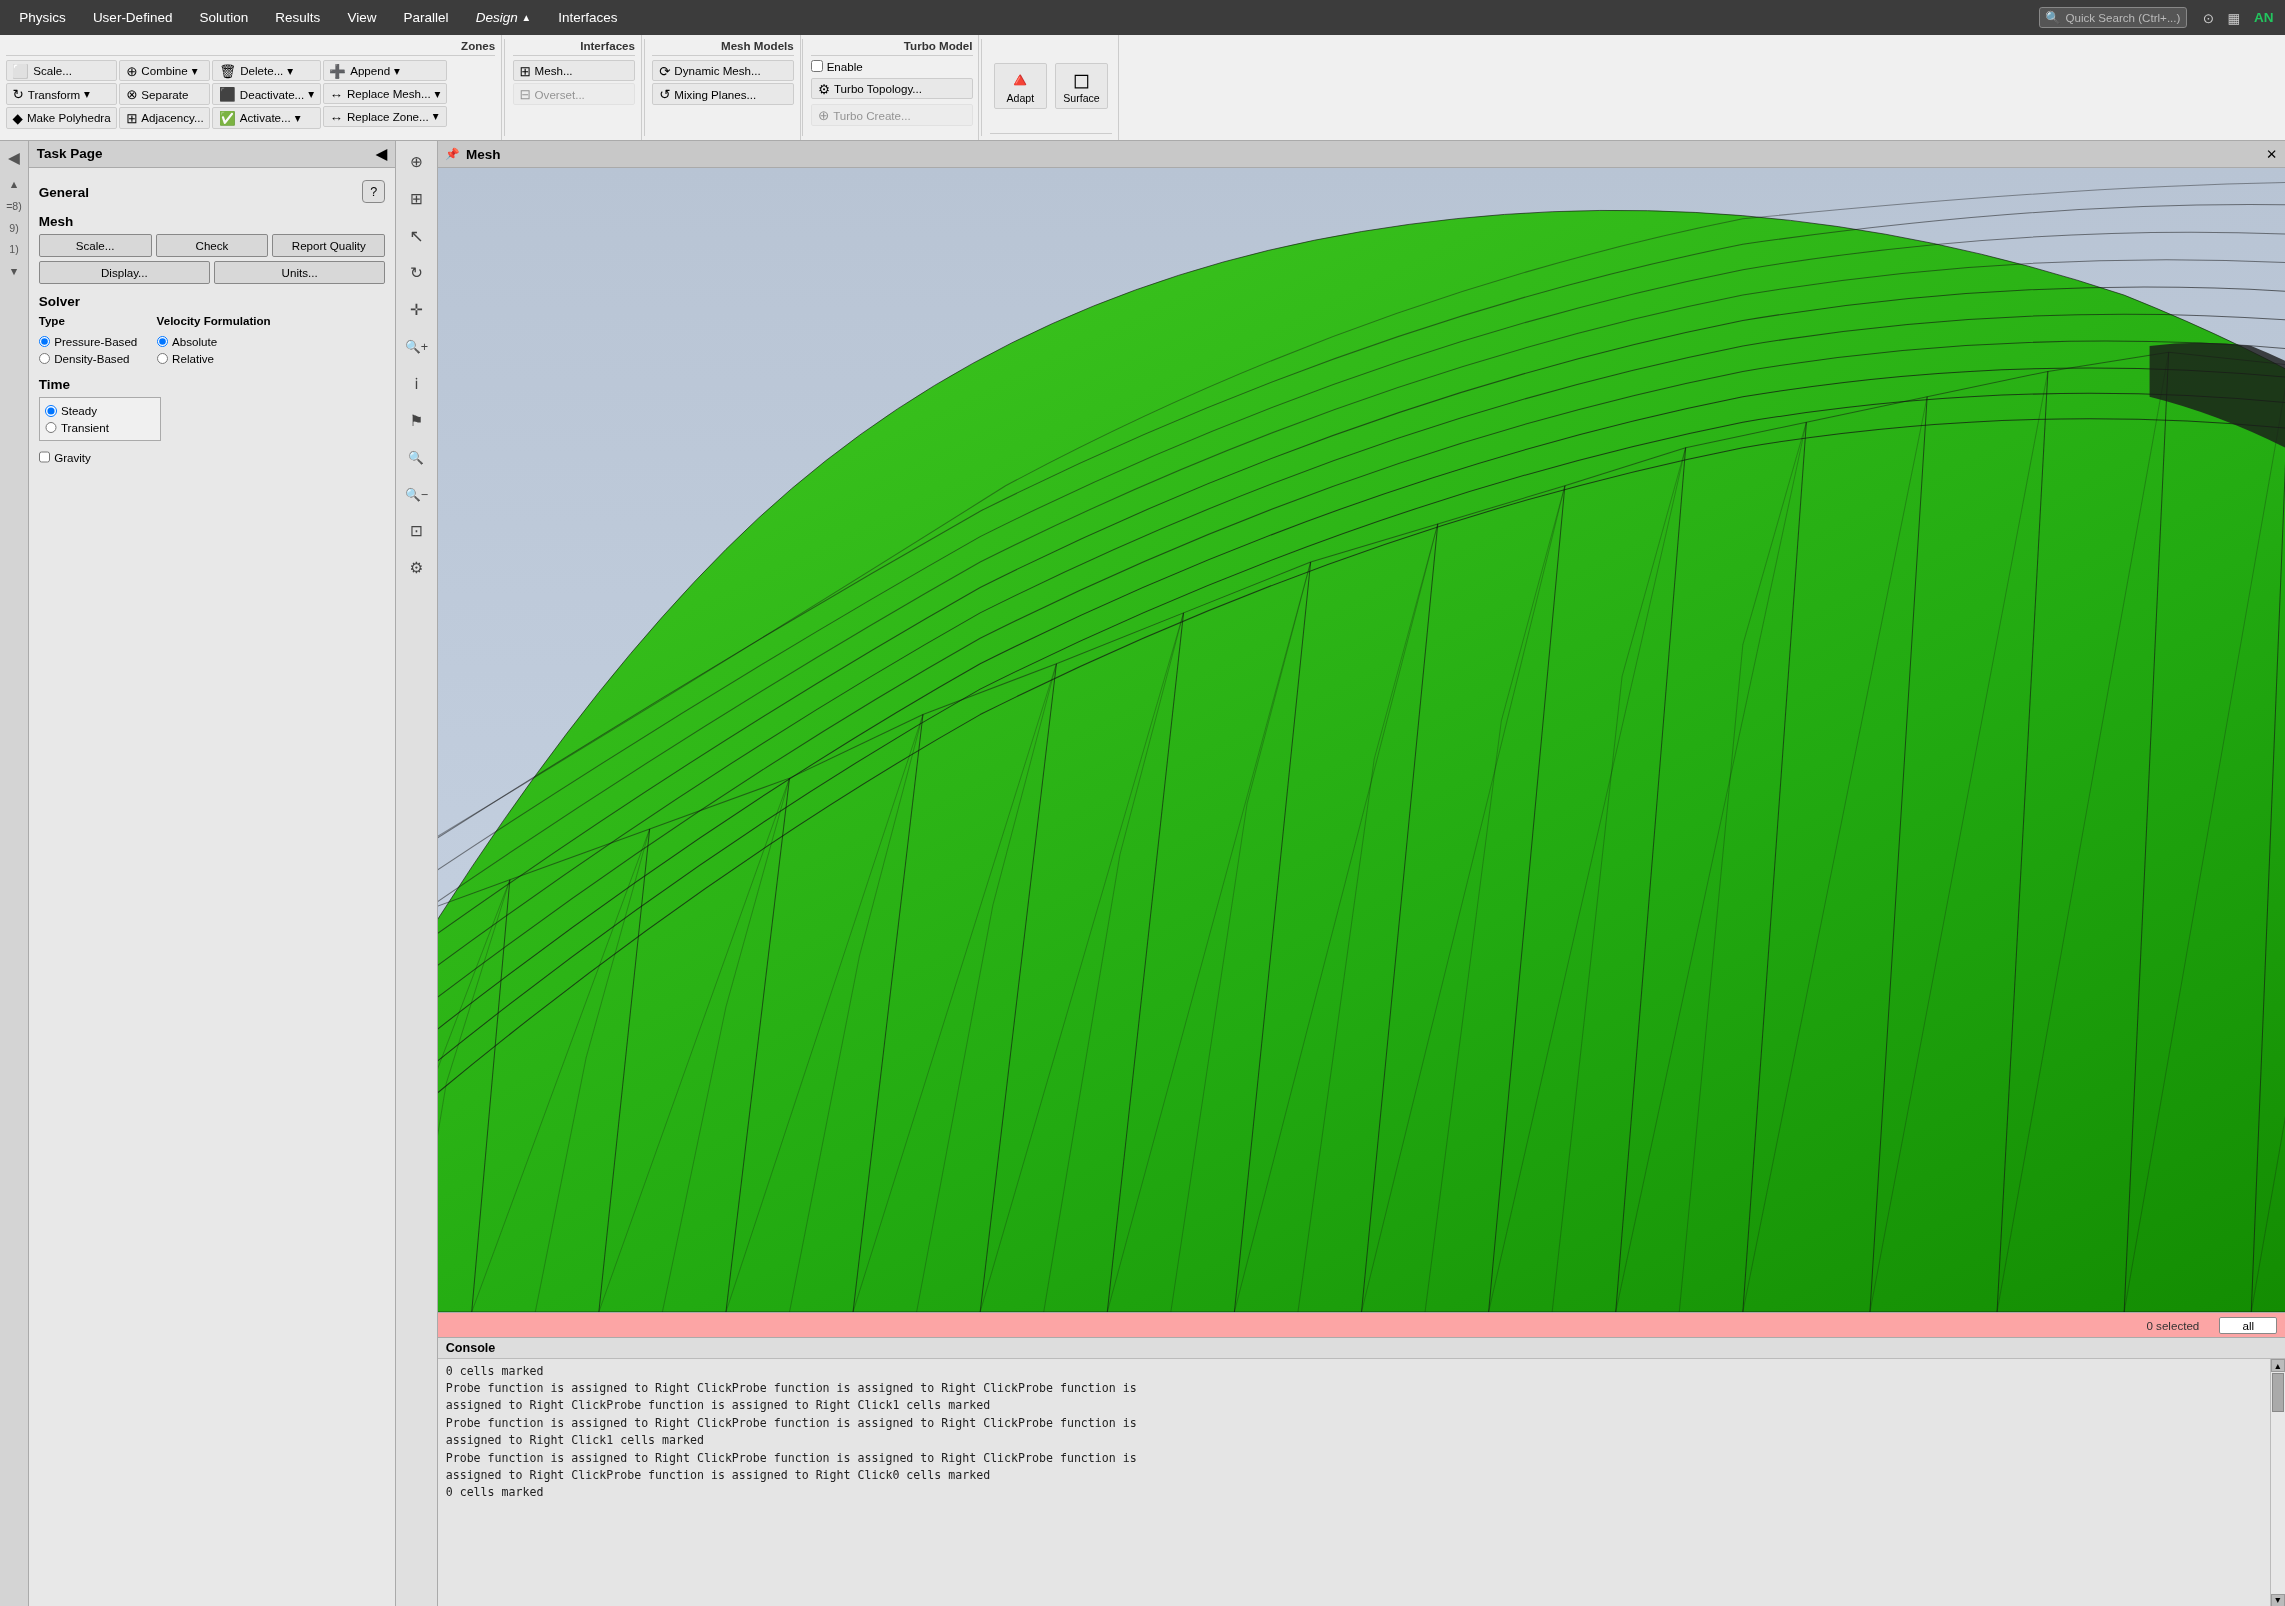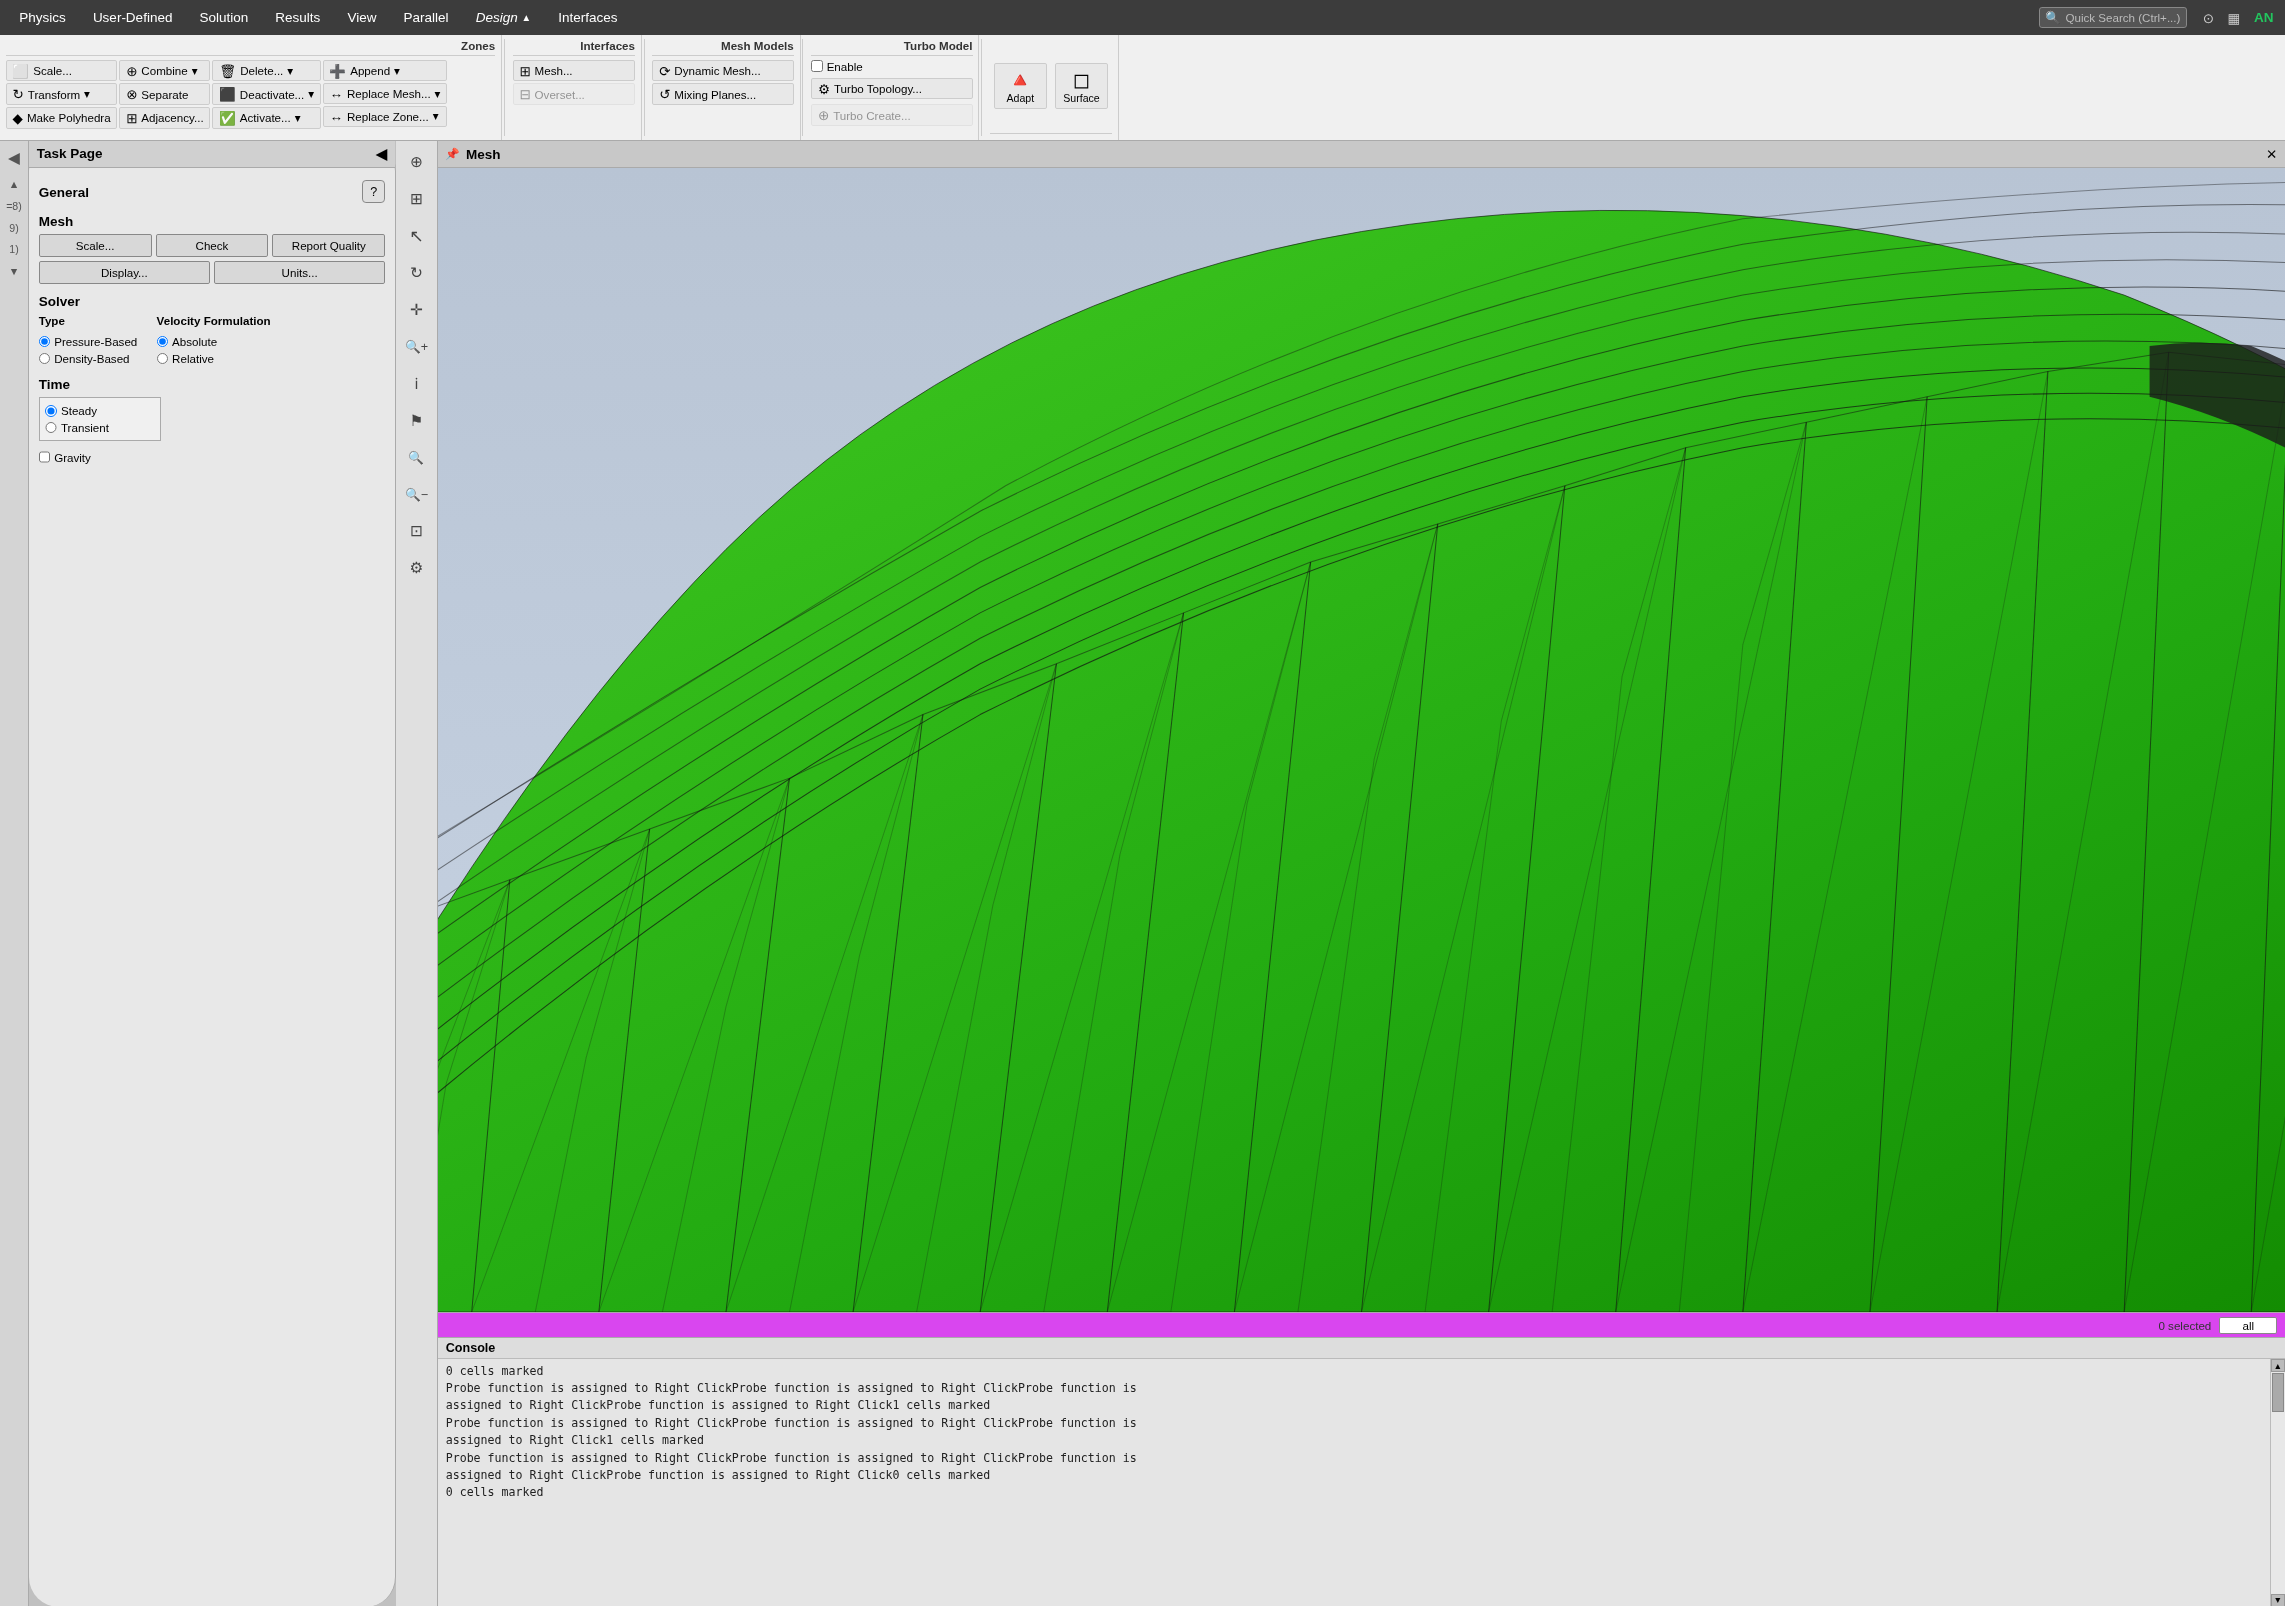--- a/index.html
+++ b/index.html
@@ -123,21 +123,20 @@
       cursor: pointer;
     }
 
     
     #task-panel {
       width: 367px;
       background: #e8e8e8;
       border-right: 1.9px solid #aaa;
       display: flex;
       flex-direction: column;
-      border-radius: 30px;
     }
     #task-panel-header {
       display: flex;
       justify-content: space-between;
       align-items: center;
       background: #d0d0d0;
       padding: 3.9px 7.7px;
       border-bottom: 1px solid #aaa;
     }
     #task-panel-title { font-weight: bold; font-size: 13.5px; }
@@ -248,26 +247,26 @@
     
     #mesh-svg {
       width: 100%;
       height: 100%;
     }
 
     #viewport-footer {
       display: flex;
       justify-content: flex-end;
       align-items: center;
-      background: #d946ef;
+      background: #fca5a5;
       padding: 1.9px 7.7px;
       border-top: 1px solid #aaa;
       height: 25px;
       font-size: 11.6px;
-      gap: 8px;
+      gap: 20px;
     }
     #viewport-footer-status { color: #333; }
     #viewport-footer-input {
       border: 1px solid #888;
       padding: 1px 3.9px;
       font-size: 11.6px;
       width: 58px;
       background: #fff;
     }
 

